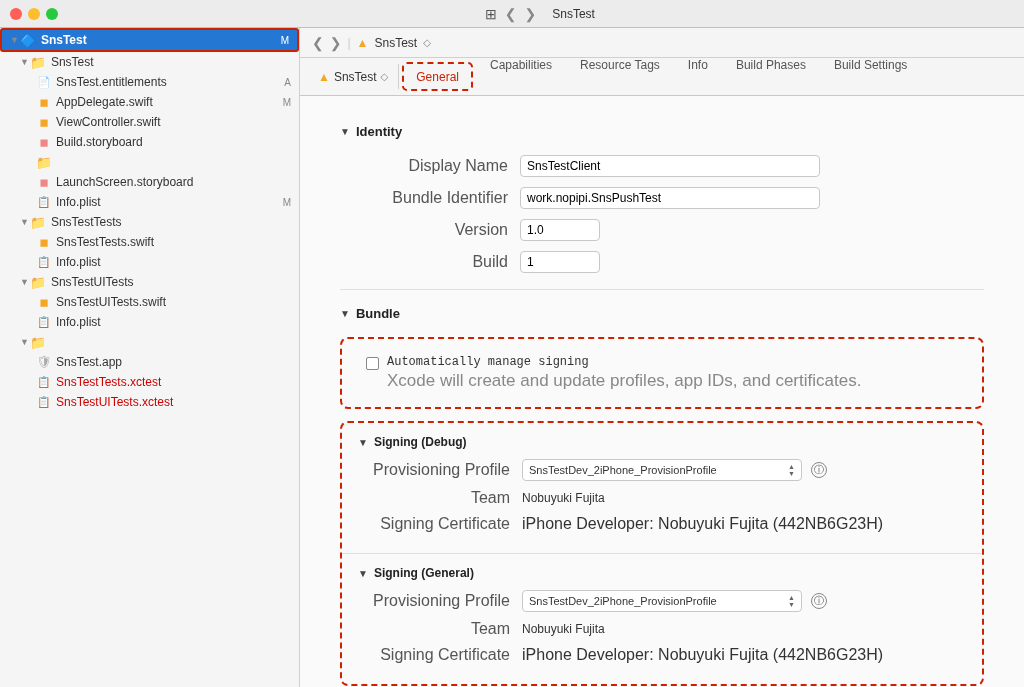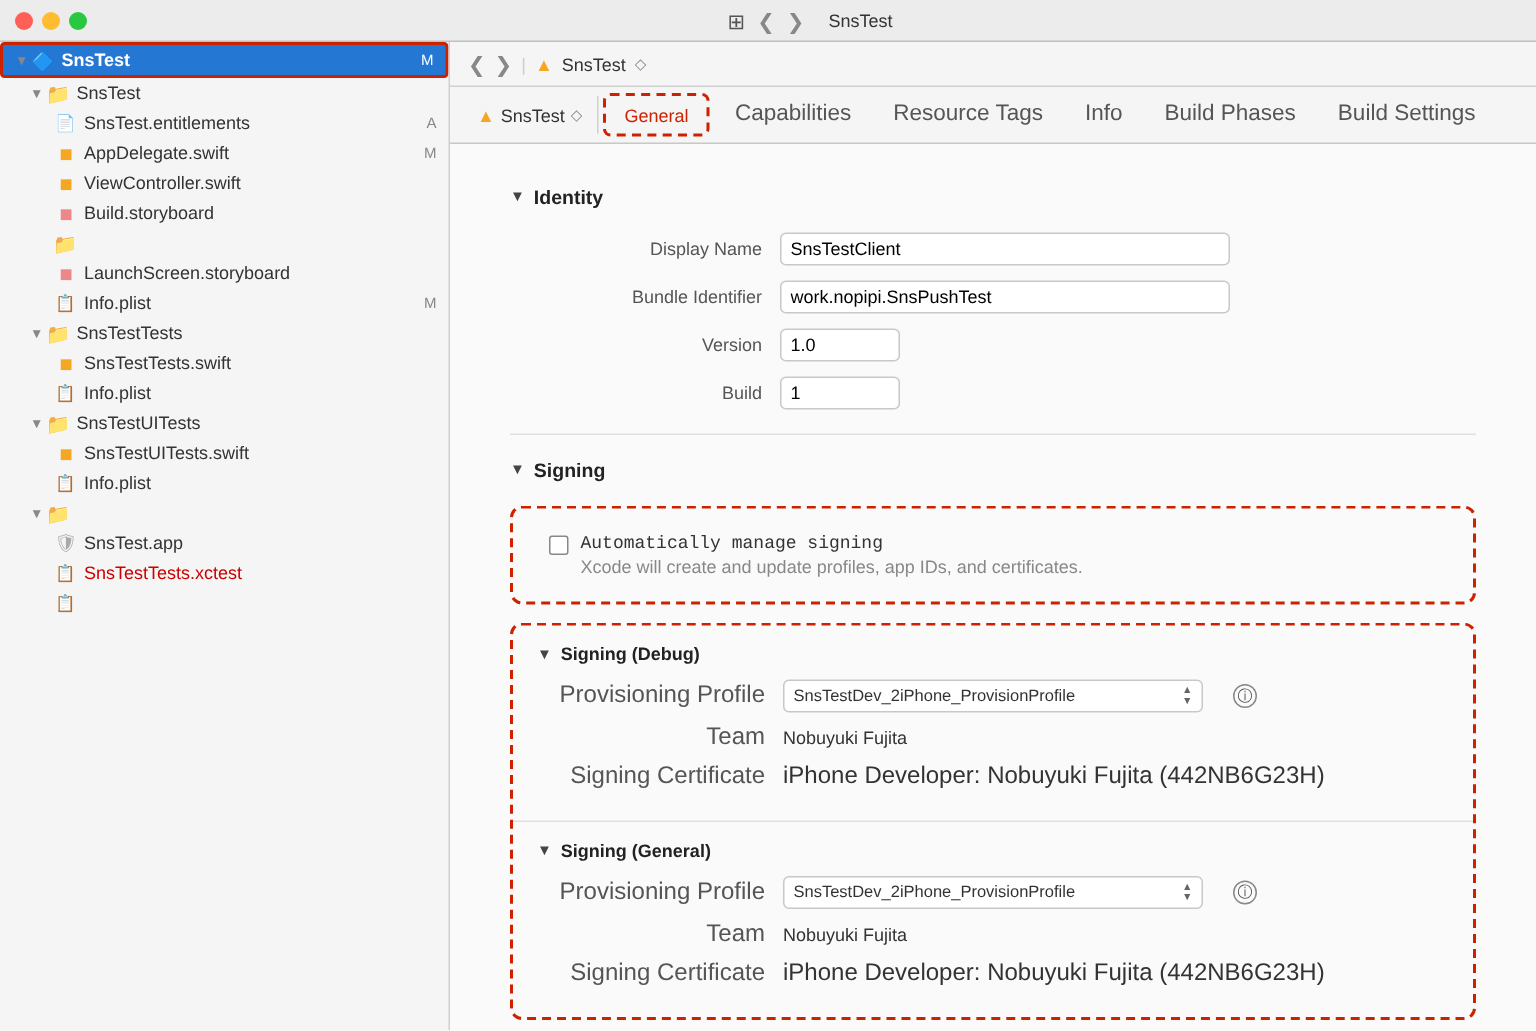--- a/index.html
+++ b/index.html
@@ -27,48 +27,48 @@
     .indent-2 { padding-left: 36px; }
 
     
     .content { flex: 1; display: flex; flex-direction: column; overflow: hidden; background: #fff; }
 
     
     .breadcrumb-bar { height: 30px; background: #f5f5f5; border-bottom: 1px solid #d0d0d0; display: flex; align-items: center; padding: 0 12px; gap: 6px; flex-shrink: 0; }
 
     
     .tab-bar { height: 38px; background: #f5f5f5; border-bottom: 1px solid #c8c8c8; display: flex; align-items: stretch; padding: 0 8px; flex-shrink: 0; }
-    .tab-item { padding: 0 14px; display: flex; align-items: center; font-size: 15px; color: #555; cursor: pointer; border-bottom: 2px solid transparent; }
+    .tab-item { padding: 0 14px; display: flex; align-items: flex-start; font-size: 12px; color: #555; cursor: pointer; border-bottom: 2px solid transparent; }
     .tab-project { display: flex; align-items: center; gap: 4px; padding: 0 10px; }
 
     
     .main-content { flex: 1; overflow-y: auto; padding: 20px 40px; background: #fafafa; }
 
     
     .section-header { display: flex; align-items: center; gap: 6px; margin-bottom: 16px; margin-top: 8px; }
     .section-arrow { font-size: 10px; color: #444; cursor: pointer; }
     .section-title { font-size: 13px; font-weight: 600; color: #222; }
 
     
     .form-row { display: flex; align-items: center; margin-bottom: 10px; padding: 0 20px; }
-    .form-label { width: 160px; text-align: right; font-size: 12px; color: #555; padding-right: 12px; }
+    .form-label { width: 160px; text-align: right; font-size: 16px; color: #555; padding-right: 12px; }
     .form-input { width: 300px; height: 22px; border: 1px solid #c8c8c8; border-radius: 4px; padding: 0 6px; font-size: 12px; background: white; }
     .form-input-small { width: 80px; height: 22px; border: 1px solid #c8c8c8; border-radius: 4px; padding: 0 6px; font-size: 12px; background: white; }
 
     
     .signing-box { border: 2px dashed #cc2200; border-radius: 8px; padding: 16px 24px; margin: 8px 0; position: relative; }
     .signing-checkbox-row { display: flex; align-items: flex-start; gap: 8px; }
     .signing-checkbox { width: 13px; height: 13px; border: 1px solid #888; border-radius: 2px; flex-shrink: 0; margin-top: 2px; background: white; }
     .signing-checkbox-label { font-size: 12px; color: #333; font-weight: 500; font-family: Liberation Mono, monospace; }
-    .signing-note { font-size: 12px; color: #888; margin-top: 2px; text-align: right; }
+    .signing-note { font-size: 17px; color: #888; margin-top: 2px; text-align: right; }
     .signing-sub-title { font-size: 12px; font-weight: 700; color: #222; }
 
     .provisioning-row { display: flex; align-items: center; margin-bottom: 8px; padding: 0 20px; }
     .prov-label { width: 160px; text-align: right; font-size: 16px; color: #555; padding-right: 12px; }
-    .prov-select-wrapper { display: flex; align-items: center; gap: 20px; }
+    .prov-select-wrapper { display: flex; align-items: center; gap: 9px; }
     .select-box { width: 280px; height: 22px; border: 1px solid #c8c8c8; border-radius: 4px; padding: 0 6px; font-size: 11px; background: white; display: flex; align-items: center; justify-content: space-between; }
     .select-arrows { display: flex; flex-direction: column; font-size: 7px; color: #666; }
     .info-btn { width: 16px; height: 16px; border: 1px solid #888; border-radius: 50%; display: flex; align-items: center; justify-content: center; font-size: 10px; color: #555; cursor: pointer; }
     .team-value { font-size: 12px; color: #333; }
     .cert-value { font-size: 16px; color: #333; }
 
     
     .section-divider { height: 1px; background: #e0e0e0; margin: 16px 0; }
 
     
@@ -177,20 +177,21 @@
     <div class="sidebar-item indent-2">
       <span class="item-icon" style="color:#aaa; font-size:12px;">🛡</span>
       <span class="item-label">SnsTest.app</span>
     </div>
     <div class="sidebar-item indent-2">
       <span class="item-icon" style="color:#ccc; font-size:11px;">📋</span>
       <span class="item-label item-red">SnsTestTests.xctest</span>
     </div>
     <div class="sidebar-item indent-2">
       <span class="item-icon" style="color:#ccc; font-size:11px;">📋</span>
+      <span class="item-label item-red">SnsTestUITests.xctest</span>
     </div>
   </div>
 
   <div class="content">
 
     <div class="breadcrumb-bar">
       <span style="font-size:14px; color:#888; cursor:pointer;">❮</span>
       <span style="font-size:14px; color:#888; cursor:pointer;">❯</span>
       <span style="color:#ccc;">|</span>
       <span style="color:#f5a623; font-size:12px;">▲</span>
@@ -246,21 +247,21 @@
       </div>
       <div class="form-row">
         <span class="form-label">Build</span>
         <input class="form-input-small" type="text" value="1" style="">
       </div>
 
       <div class="section-divider"></div>
 
       <div class="section-header">
         <span class="section-arrow">▼</span>
-        <span class="section-title">Signing</span>
+        <span class="section-title">Bundle</span>
       </div>
 
       <div class="signing-box">
         <div class="signing-checkbox-row">
           <div class="signing-checkbox"></div>
           <div>
             <div class="signing-checkbox-label">Automatically manage signing</div>
             <div class="signing-note">Xcode will create and update profiles, app IDs, and certificates.</div>
           </div>
         </div>

